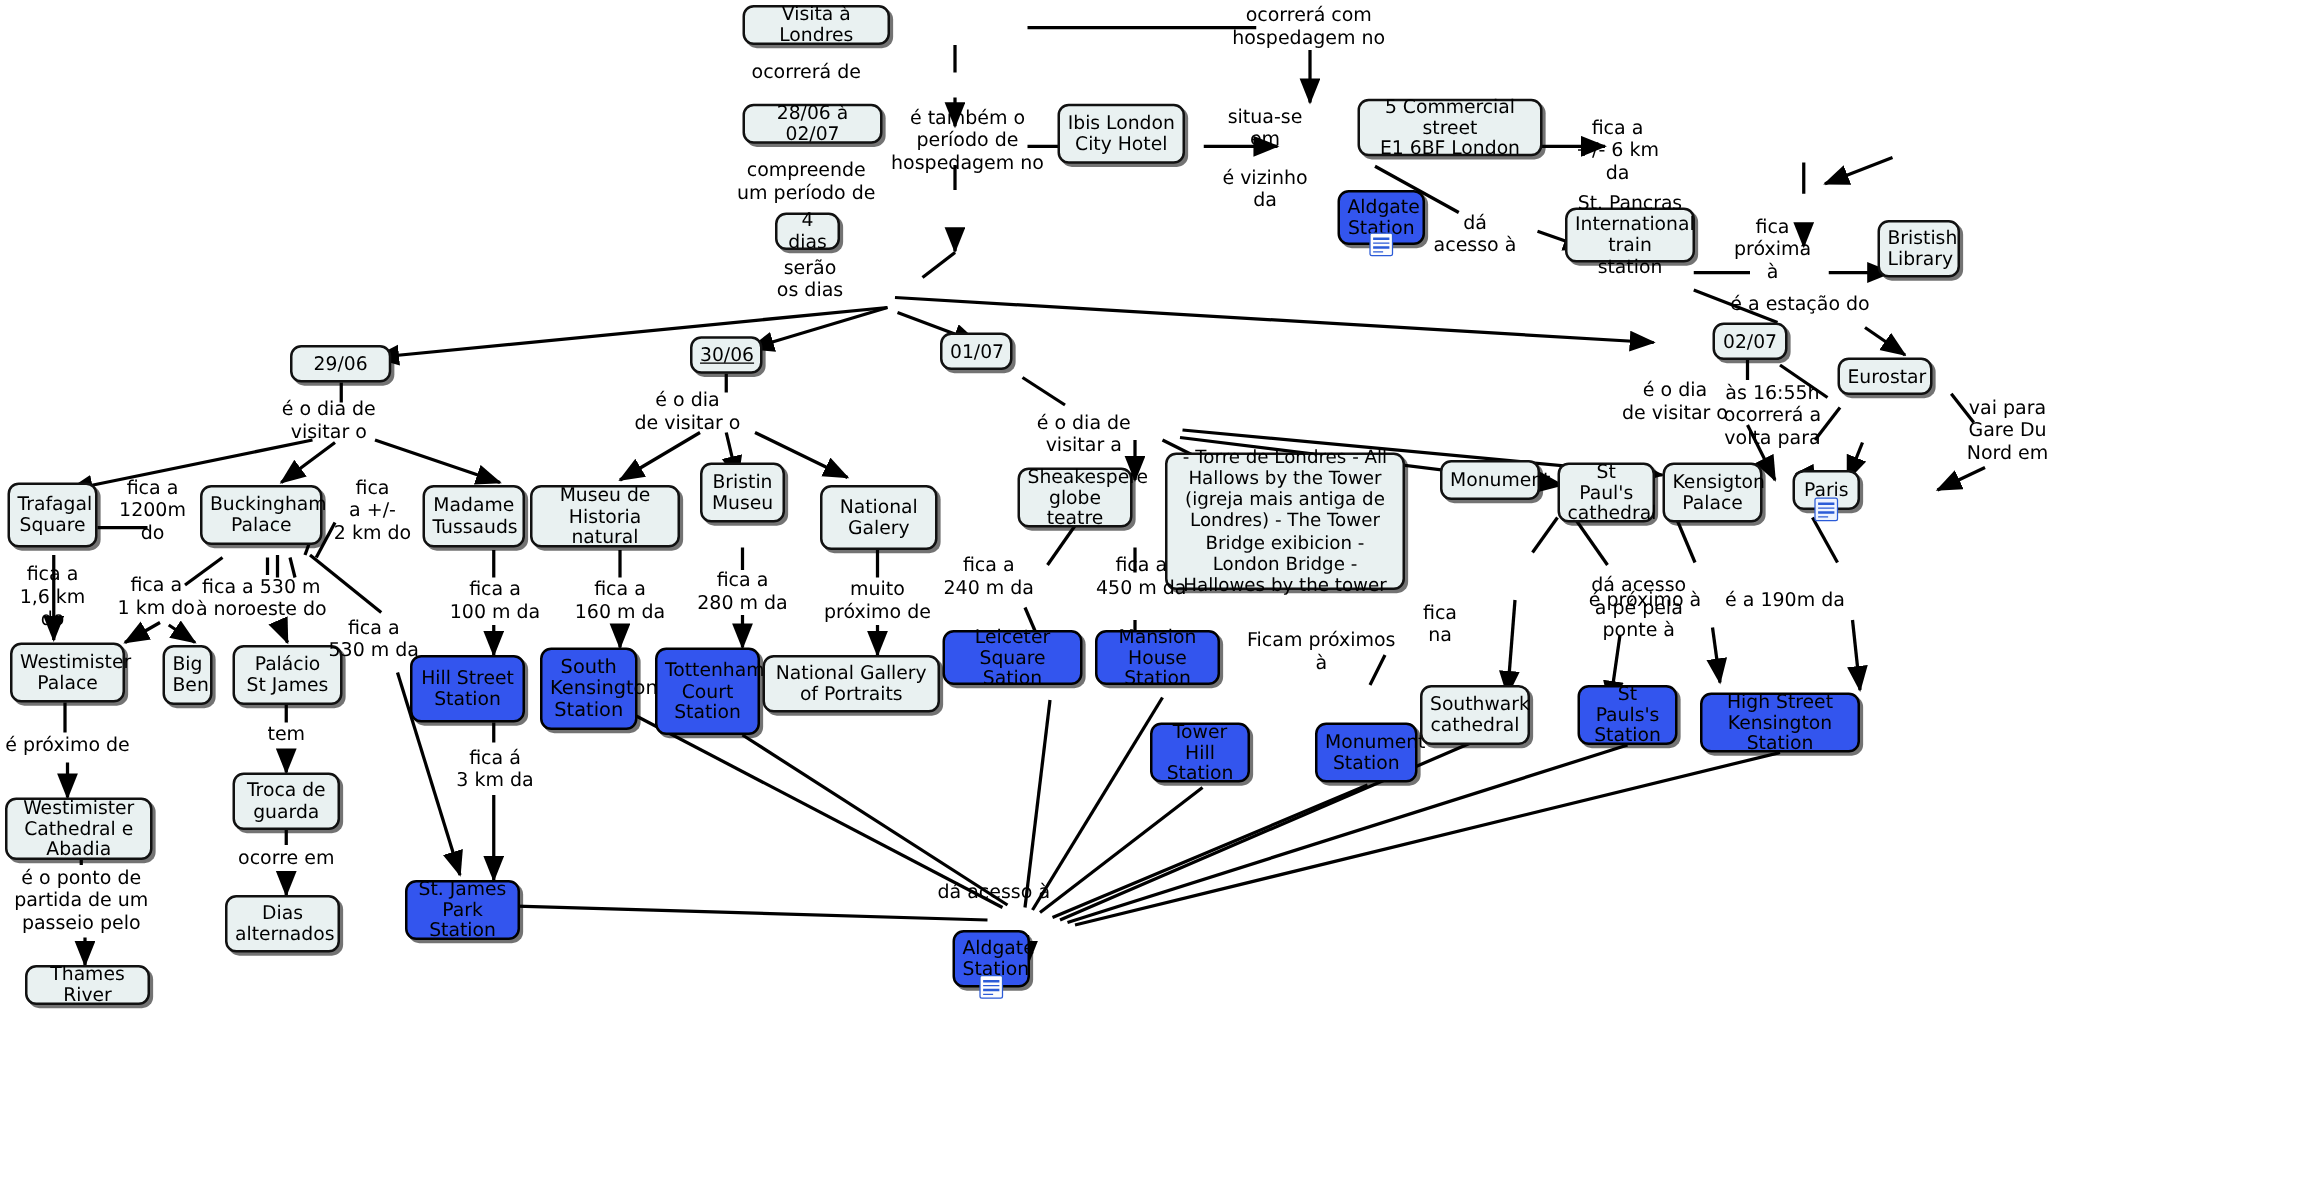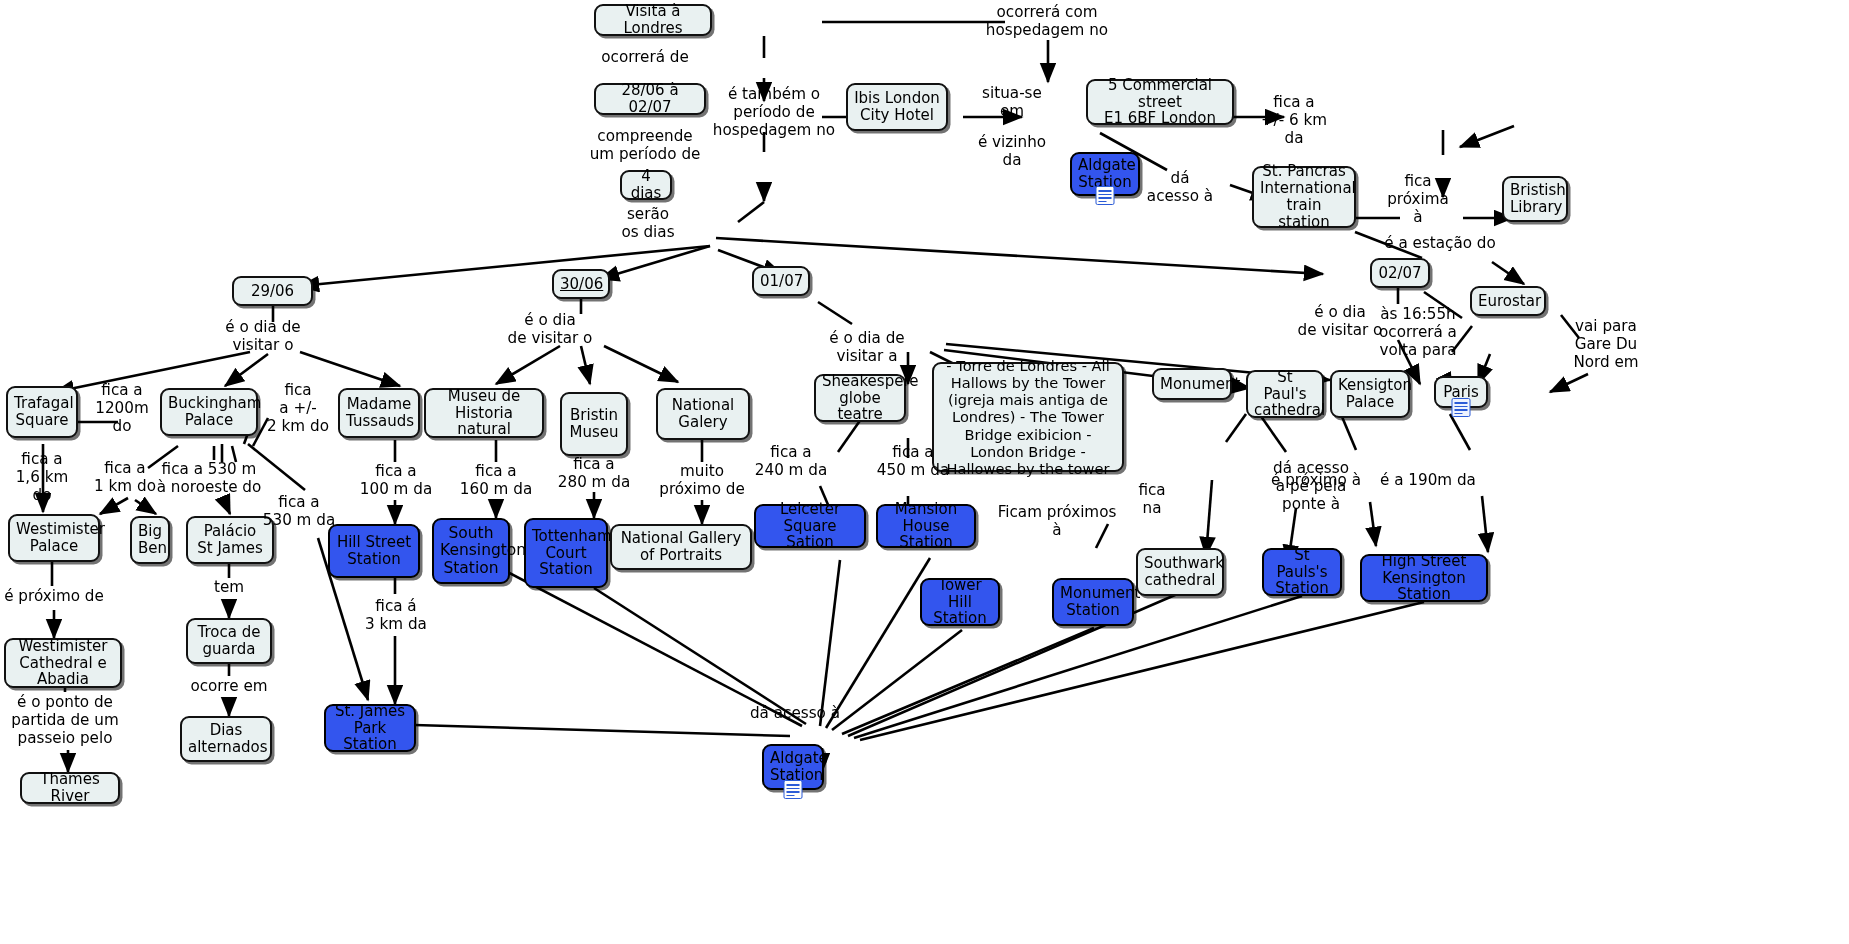--- a/index.html
+++ b/index.html
@@ -191,21 +191,21 @@
   <span class="lbl" style="white-space:pre-line">Aldgate
 Station</span>
   <span class="noteicon">
         <i></i>
         <i></i>
         <i></i>
         <i></i>
       </span>
     </div>
 
-<div class="node concept med" style="left:1252px;top:166px;width:104px;height:62px;">
+<div class="node concept med" style="left:1252px;top:166px;width:104px;height:44px;">
   <span class="lbl" style="white-space:pre-line">St. Pancras
 International
 train station</span>
     </div>
 
 <div class="node concept med" style="left:1502px;top:176px;width:66px;height:46px;">
   <span class="lbl" style="white-space:pre-line">Bristish
 Library</span>
     </div>
 
@@ -275,21 +275,21 @@
 alternados</span>
     </div>
 <div class="node concept med" style="left:20px;top:772px;width:100px;height:32px;">
   <span class="lbl">Thames River</span>
     </div>
 
 <div class="node concept med" style="left:424px;top:388px;width:120px;height:50px;">
   <span class="lbl" style="white-space:pre-line">Museu de
 Historia natural</span>
     </div>
-<div class="node concept med" style="left:560px;top:392px;width:68px;height:64px;">
+<div class="node concept med" style="left:560px;top:370px;width:68px;height:48px;">
   <span class="lbl" style="white-space:pre-line">Bristin
 Museu</span>
     </div>
 <div class="node concept med" style="left:656px;top:388px;width:94px;height:52px;">
   <span class="lbl" style="white-space:pre-line">National
 Galery</span>
     </div>
 
 <div class="node station med" style="left:328px;top:524px;width:92px;height:54px;">
   <span class="lbl" style="white-space:pre-line">Hill Street

